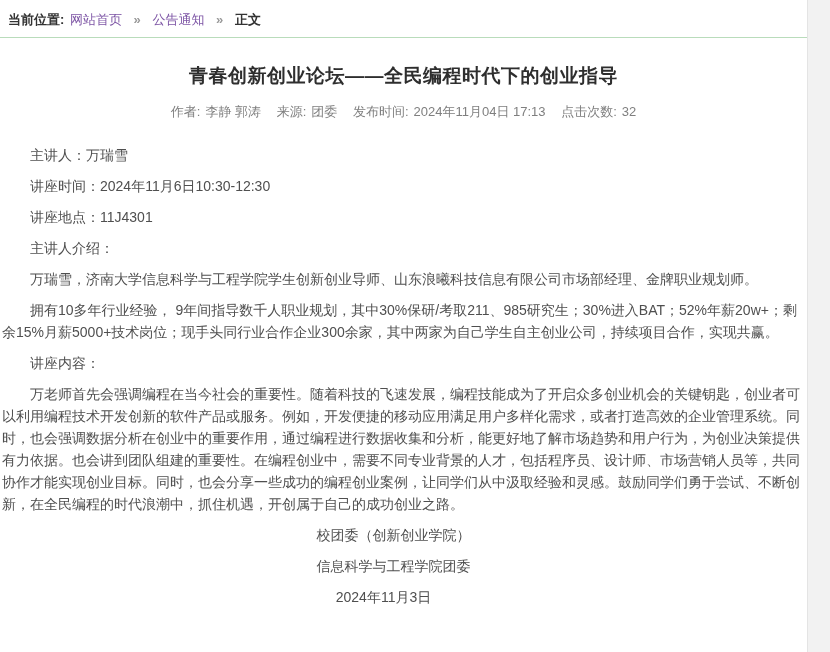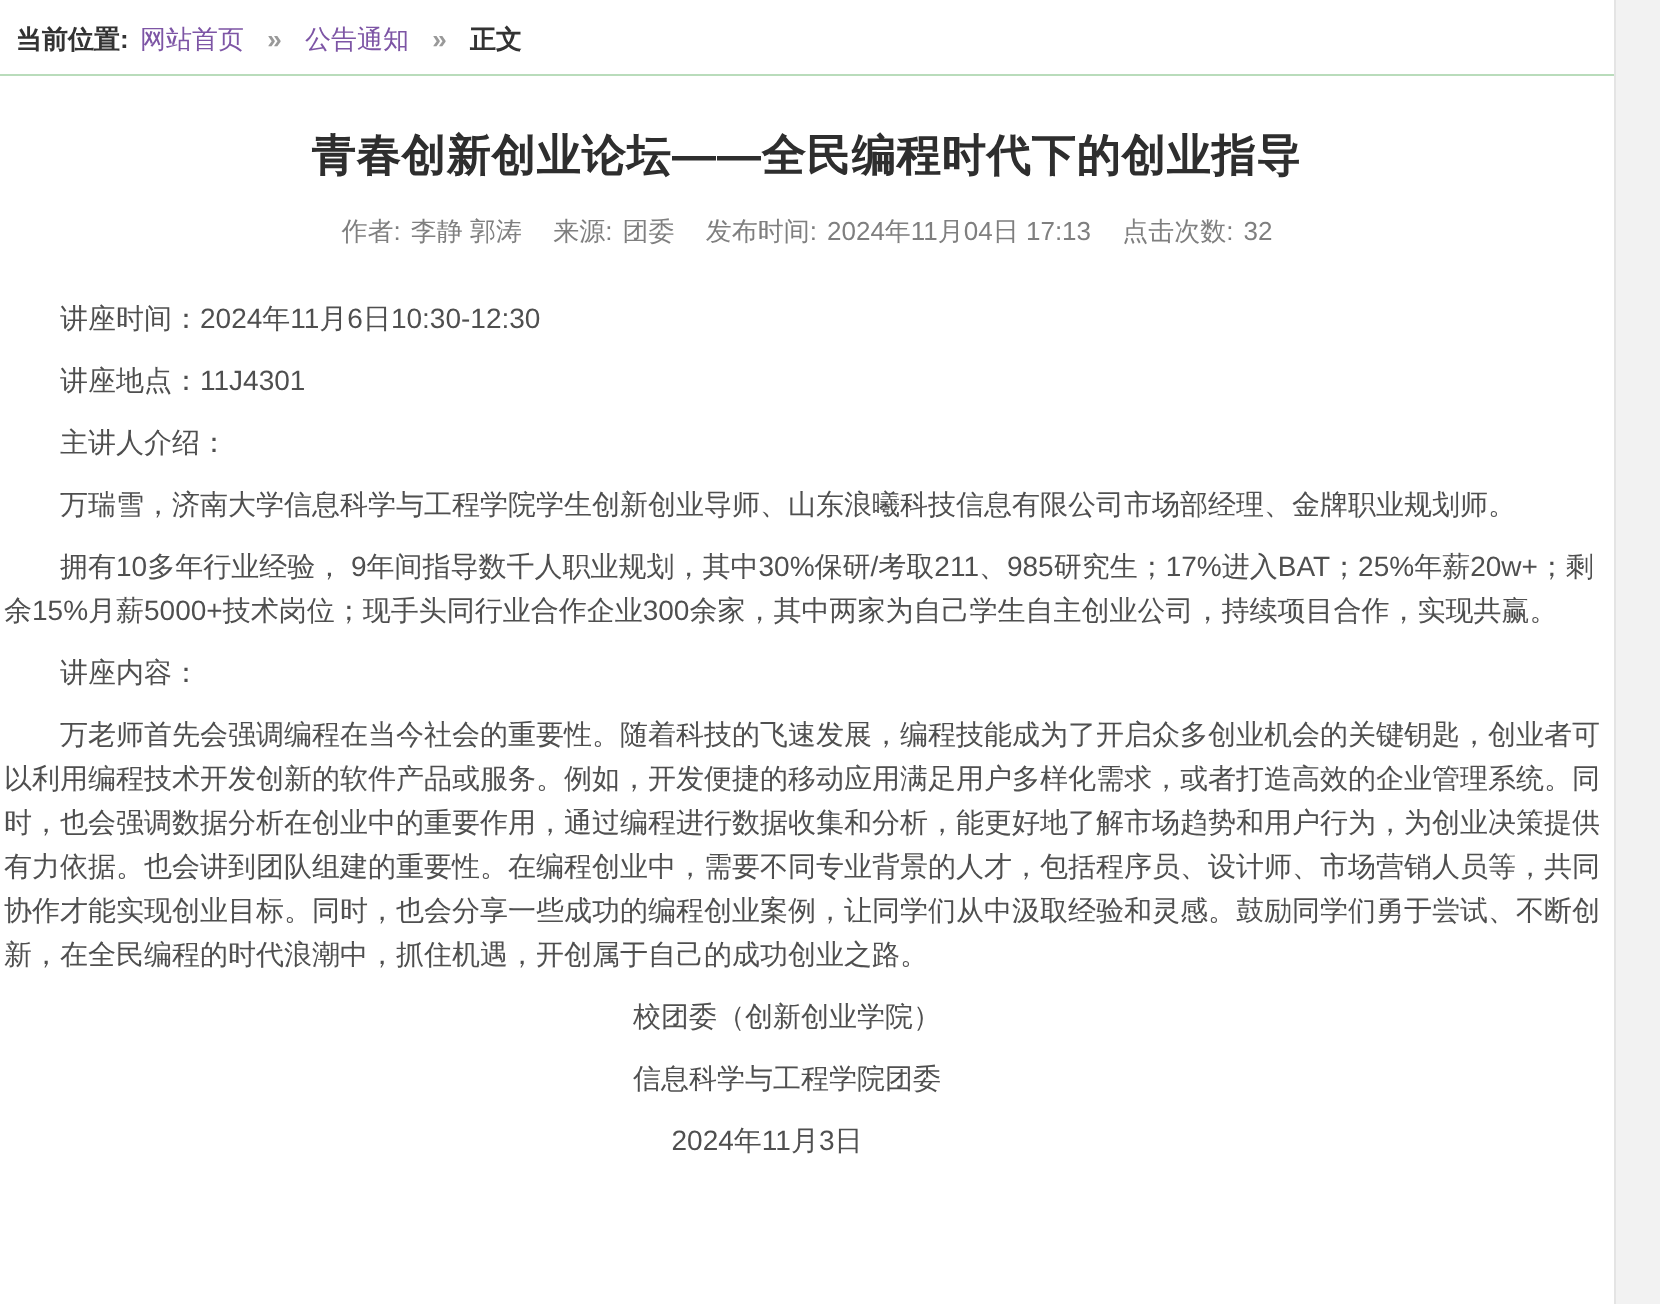--- a/index.html
+++ b/index.html
@@ -32,21 +32,21 @@
     text-decoration: none;
     margin: 0 2px;
     cursor: pointer;
   }
   .breadcrumb .bc-sep { color: #999999; margin: 0 6px; font-weight: bold; }
   .breadcrumb .bc-current { color: #333333; font-weight: bold; margin-left: 2px; }
   
   .article-title {
     margin-top: 25px;
     text-align: center;
-    font-size: 22px;
+    font-size: 19px;
     font-weight: bold;
     color: #2e2e2e;
     letter-spacing: 0.5px;
   }
   .article-meta {
     margin-top: 14px;
     text-align: center;
     font-size: 13px;
     color: #7f7f7f;
   }
@@ -90,25 +90,26 @@
   <h1 class="article-title">青春创新创业论坛——全民编程时代下的创业指导</h1>
 
   <div class="article-meta">
     <span class="meta-label">作者:</span><span class="meta-value">李静 郭涛</span>
     <span class="meta-label">来源:</span><span class="meta-value">团委</span>
     <span class="meta-label">发布时间:</span><span class="meta-value">2024年11月04日 17:13</span>
     <span class="meta-label">点击次数:</span><span class="meta-value">32</span>
   </div>
 
   <div class="article-body">
+    <p>主讲人：万瑞雪</p>
     <p>讲座时间：2024年11月6日10:30-12:30</p>
     <p>讲座地点：11J4301</p>
     <p>主讲人介绍：</p>
     <p>万瑞雪，济南大学信息科学与工程学院学生创新创业导师、山东浪曦科技信息有限公司市场部经理、金牌职业规划师。</p>
-    <p>拥有10多年行业经验， 9年间指导数千人职业规划，其中30%保研/考取211、985研究生；17%进入BAT；25%年薪20w+；剩余15%月薪5000+技术岗位；现手头同行业合作企业300余家，其中两家为自己学生自主创业公司，持续项目合作，实现共赢。</p>
+    <p>拥有10多年行业经验， 9年间指导数千人职业规划，其中30%保研/考取211、985研究生；30%进入BAT；52%年薪20w+；剩余15%月薪5000+技术岗位；现手头同行业合作企业300余家，其中两家为自己学生自主创业公司，持续项目合作，实现共赢。</p>
     <p>讲座内容：</p>
     <p>万老师首先会强调编程在当今社会的重要性。随着科技的飞速发展，编程技能成为了开启众多创业机会的关键钥匙，创业者可以利用编程技术开发创新的软件产品或服务。例如，开发便捷的移动应用满足用户多样化需求，或者打造高效的企业管理系统。同时，也会强调数据分析在创业中的重要作用，通过编程进行数据收集和分析，能更好地了解市场趋势和用户行为，为创业决策提供有力依据。也会讲到团队组建的重要性。在编程创业中，需要不同专业背景的人才，包括程序员、设计师、市场营销人员等，共同协作才能实现创业目标。同时，也会分享一些成功的编程创业案例，让同学们从中汲取经验和灵感。鼓励同学们勇于尝试、不断创新，在全民编程的时代浪潮中，抓住机遇，开创属于自己的成功创业之路。</p>
 
     <p class="sig sig-first">校团委（创新创业学院）</p>
     <p class="sig">信息科学与工程学院团委</p>
     <p class="sig sig-date">2024年11月3日</p>
 
   </div>
 
 </div>

